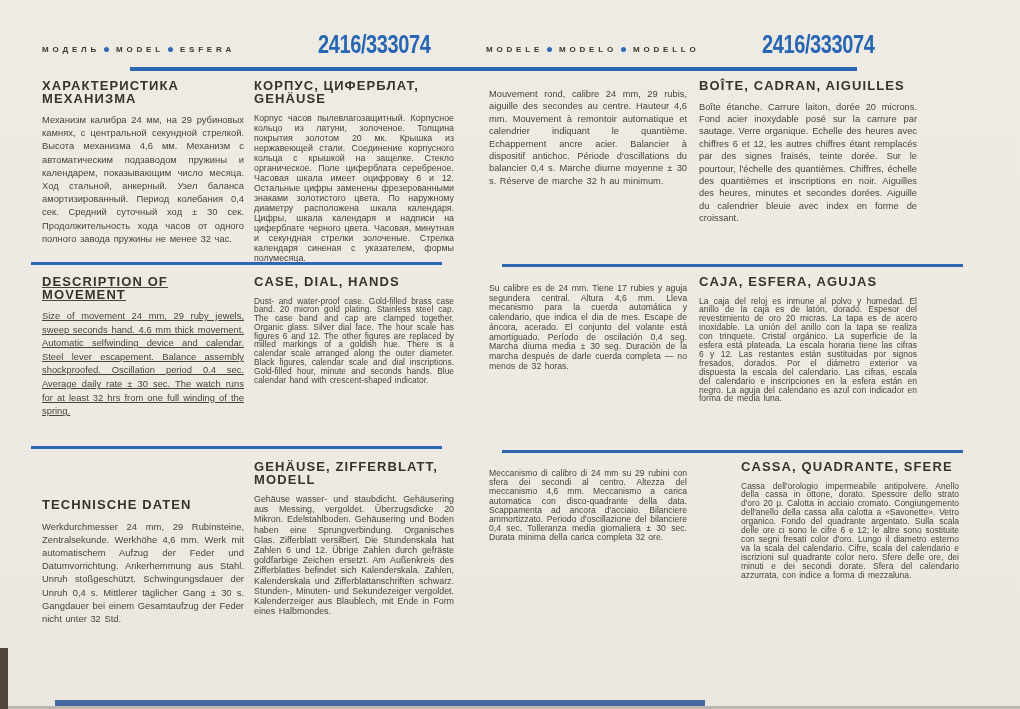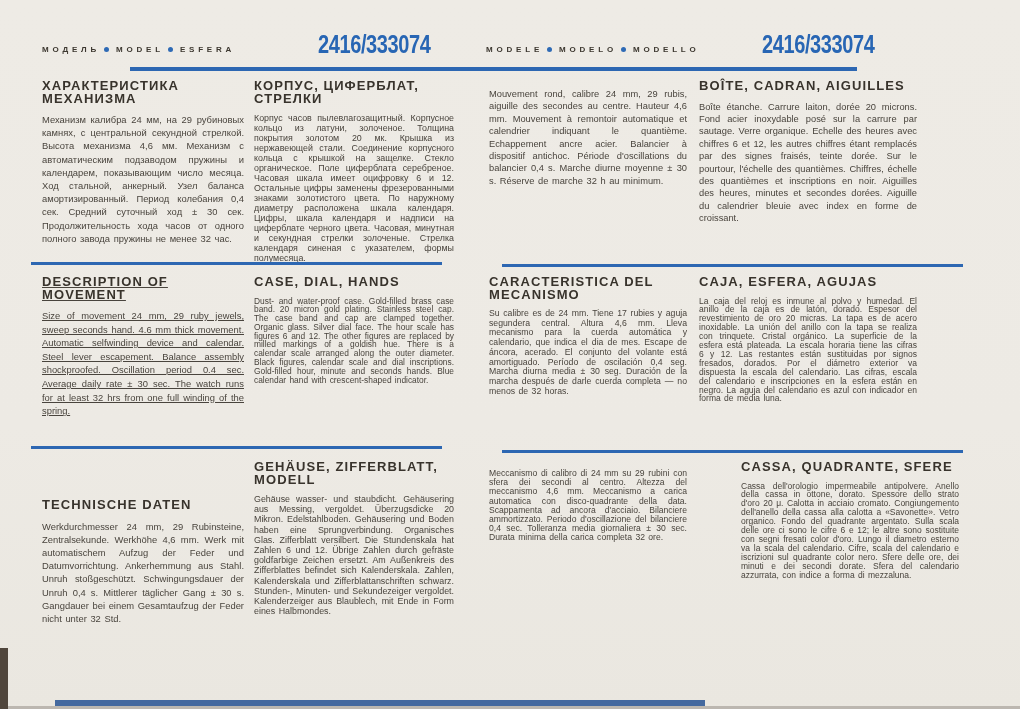--- a/index.html
+++ b/index.html
@@ -79,21 +79,21 @@
   <div class="model-number" style="left:762px;">2416/333074</div>
 
   <div class="hdr-rule"></div>
 
   <div class="col s1c1">
     <div class="hd">ХАРАКТЕРИСТИКА
 МЕХАНИЗМА</div>
     <div class="bd">Механизм калибра 24 мм, на 29 рубиновых камнях, с центральной секундной стрелкой. Высота механизма 4,6 мм. Механизм с автоматическим подзаводом пружины и календарем, показывающим число месяца. Ход стальной, анкерный. Узел баланса амортизированный. Период колебания 0,4 сек. Средний суточный ход ± 30 сек. Продолжительность хода часов от одного полного завода пружины не менее 32 час.</div>
   </div>
   <div class="col s1c2">
-    <div class="hd">КОРПУС, ЦИФЕРБЛАТ, СТРЕЛКИ</div>
+    <div class="hd">КОРПУС, ЦИФЕРБЛАТ, GEHÄUSE</div>
     <div class="bd">Корпус часов пылевлагозащитный. Корпусное кольцо из латуни, золоченое. Толщина покрытия золотом 20 мк. Крышка из нержавеющей стали. Соединение корпусного кольца с крышкой на защелке. Стекло органическое. Поле циферблата серебреное. Часовая шкала имеет оцифровку 6 и 12. Остальные цифры заменены фрезерованными знаками золотистого цвета. По наружному диаметру расположена шкала календаря. Цифры, шкала календаря и надписи на циферблате черного цвета. Часовая, минутная и секундная стрелки золоченые. Стрелка календаря синеная с указателем, формы полумесяца.</div>
   </div>
   <div class="col s1c3">
     <div class="bd">Mouvement rond, calibre 24 mm, 29 rubis, aiguille des secondes au centre. Hauteur 4,6 mm. Mouvement à remontoir automatique et calendrier indiquant le quantième. Echappement ancre acier. Balancier à dispositif antichoc. Période d'oscillations du balancier 0,4 s. Marche diurne moyenne ± 30 s. Réserve de marche 32 h au minimum.</div>
   </div>
   <div class="col s1c4">
     <div class="hd">BOÎTE, CADRAN, AIGUILLES</div>
     <div class="bd">Boîte étanche. Carrure laiton, dorée 20 microns. Fond acier inoxydable posé sur la carrure par sautage. Verre organique. Echelle des heures avec chiffres 6 et 12, les autres chiffres étant remplacés par des signes fraisés, teinte dorée. Sur le pourtour, l'échelle des quantièmes. Chiffres, échelle des quantièmes et inscriptions en noir. Aiguilles des heures, minutes et secondes dorées. Aiguille du calendrier bleuie avec index en forme de croissant.</div>
   </div>
 
@@ -102,22 +102,20 @@
 
   <div class="col s2c1">
     <div class="hd">DESCRIPTION OF MOVEMENT</div>
     <div class="bd">Size of movement 24 mm, 29 ruby jewels, sweep seconds hand. 4.6 mm thick movement. Automatic selfwinding device and calendar. Steel lever escapement. Balance assembly shockproofed. Oscillation period 0.4 sec. Average daily rate ± 30 sec. The watch runs for at least 32 hrs from one full winding of the spring.</div>
   </div>
   <div class="col s2c2">
     <div class="hd">CASE, DIAL, HANDS</div>
     <div class="bd">Dust- and water-proof case. Gold-filled brass case band. 20 micron gold plating. Stainless steel cap. The case band and cap are clamped together. Organic glass. Silver dial face. The hour scale has figures 6 and 12. The other figures are replaced by milled markings of a goldish hue. There is a calendar scale arranged along the outer diameter. Black figures, calendar scale and dial inscriptions. Gold-filled hour, minute and seconds hands. Blue calendar hand with crescent-shaped indicator.</div>
   </div>
   <div class="col s2c3">
-    <div class="hd">CARACTERISTICA DEL
-MECANISMO</div>
     <div class="bd">Su calibre es de 24 mm. Tiene 17 rubies y aguja segundera central. Altura 4,6 mm. Lleva mecanismo para la cuerda automática y calendario, que indica el dia de mes. Escape de áncora, acerado. El conjunto del volante está amortiguado. Período de oscilación 0,4 seg. Marcha diurna media ± 30 seg. Duración de la marcha después de darle cuerda completa — no menos de 32 horas.</div>
   </div>
   <div class="col s2c4">
     <div class="hd">CAJA, ESFERA, AGUJAS</div>
     <div class="bd">La caja del reloj es inmune al polvo y humedad. El anillo de la caja es de latón, dorado. Espesor del revestimiento de oro 20 micras. La tapa es de acero inoxidable. La unión del anillo con la tapa se realiza con trinquete. Cristal orgánico. La superficie de la esfera está plateada. La escala horaria tiene las cifras 6 y 12. Las restantes están sustituidas por signos fresados, dorados. Por el diámetro exterior va dispuesta la escala del calendario. Las cifras, escala del calendario e inscripciones en la esfera están en negro. La aguja del calendario es azul con indicador en forma de media luna.</div>
   </div>
 
   <div class="rule sep-l sep2-l"></div>
   <div class="rule sep-r sep2-r"></div>
 

